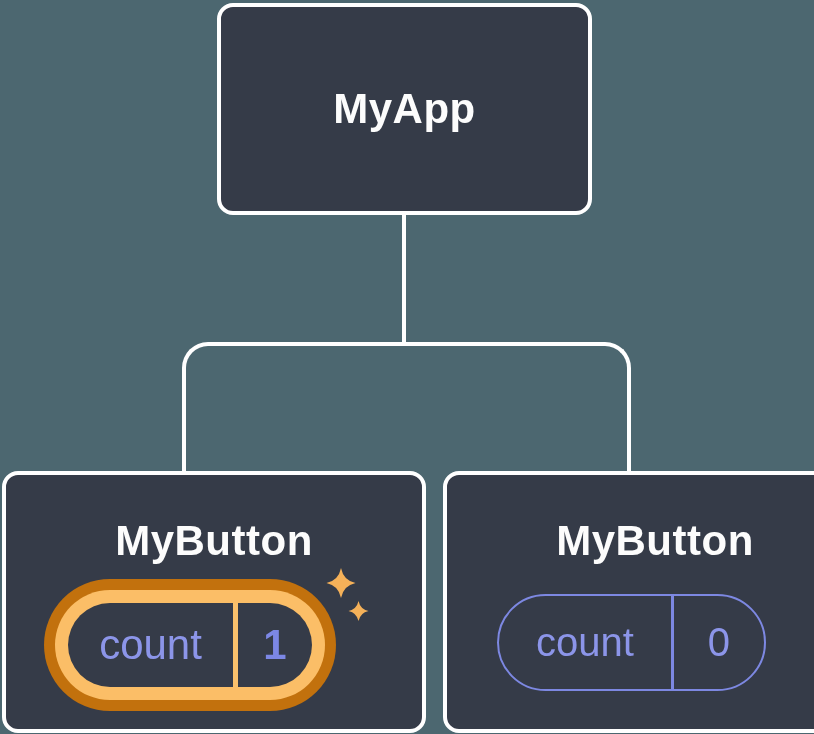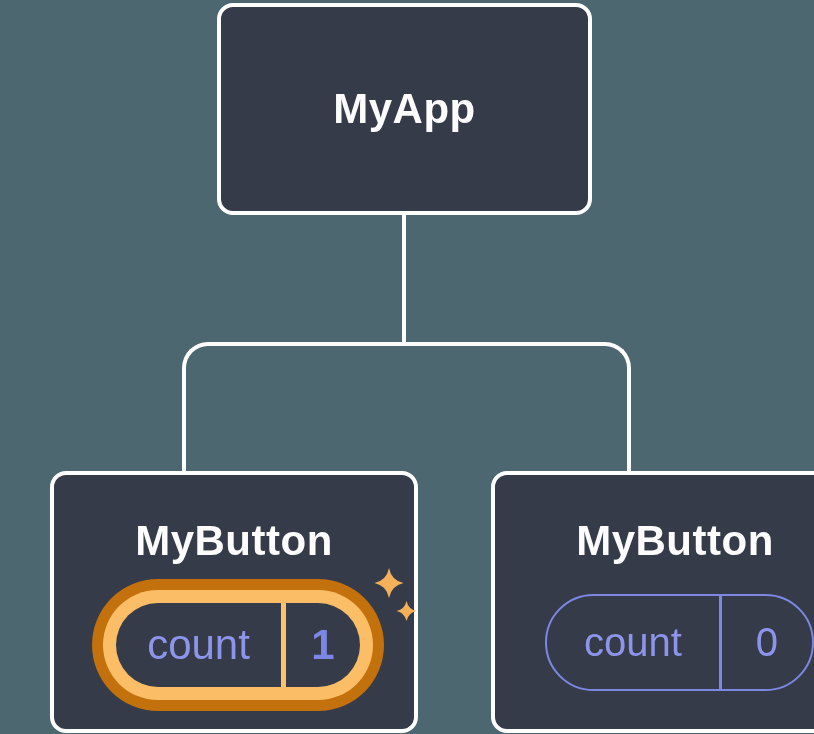--- a/index.html
+++ b/index.html
@@ -35,21 +35,21 @@
     border-radius:16px;
     box-sizing:border-box;
   }
   .node-root{
     left:217px; top:3px;
     width:375px; height:212px;
     display:flex; align-items:center; justify-content:center;
   }
   .node-child{
     top:471px;
-    width:368px; height:262px;margin-left:48px;
+    width:424px; height:262px;
   }
   .node-child.left{ left:2px; }
   .node-child.right{ left:443px; }
   .node-title{
     color:var(--title);
     font-size:42px;
     font-weight:600;
     letter-spacing:0.5px;
     text-align:center;
   }

